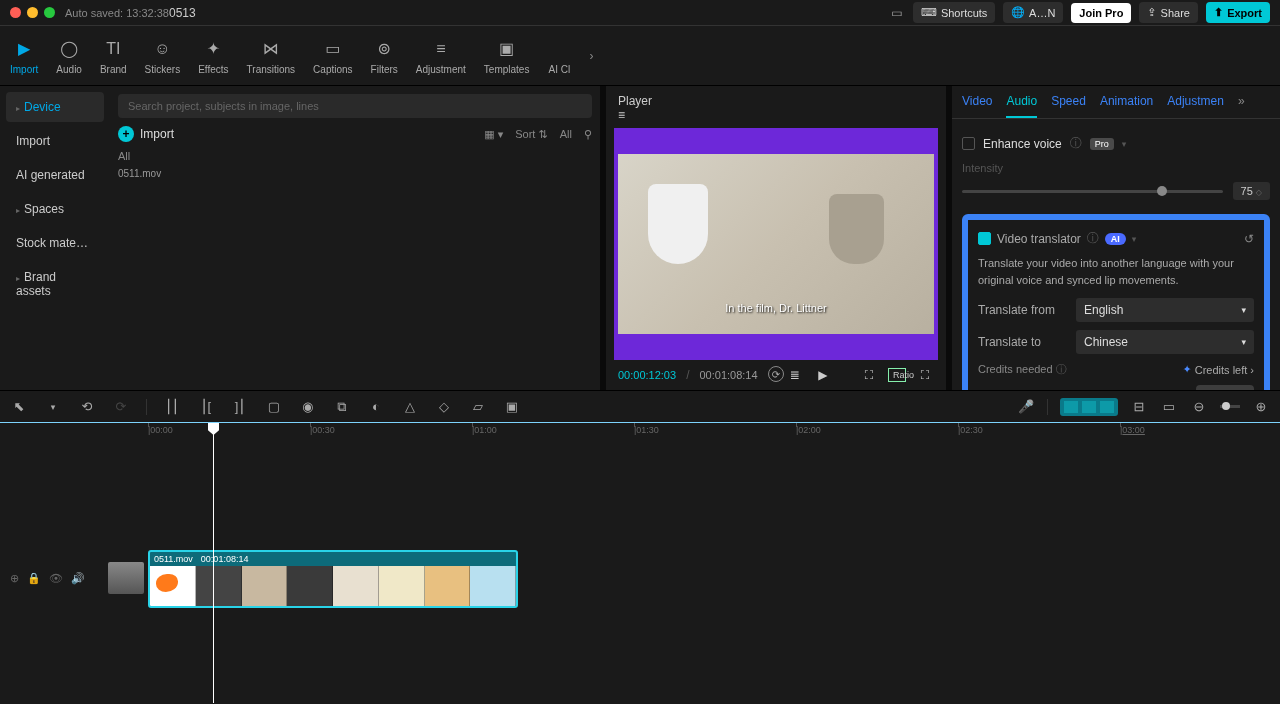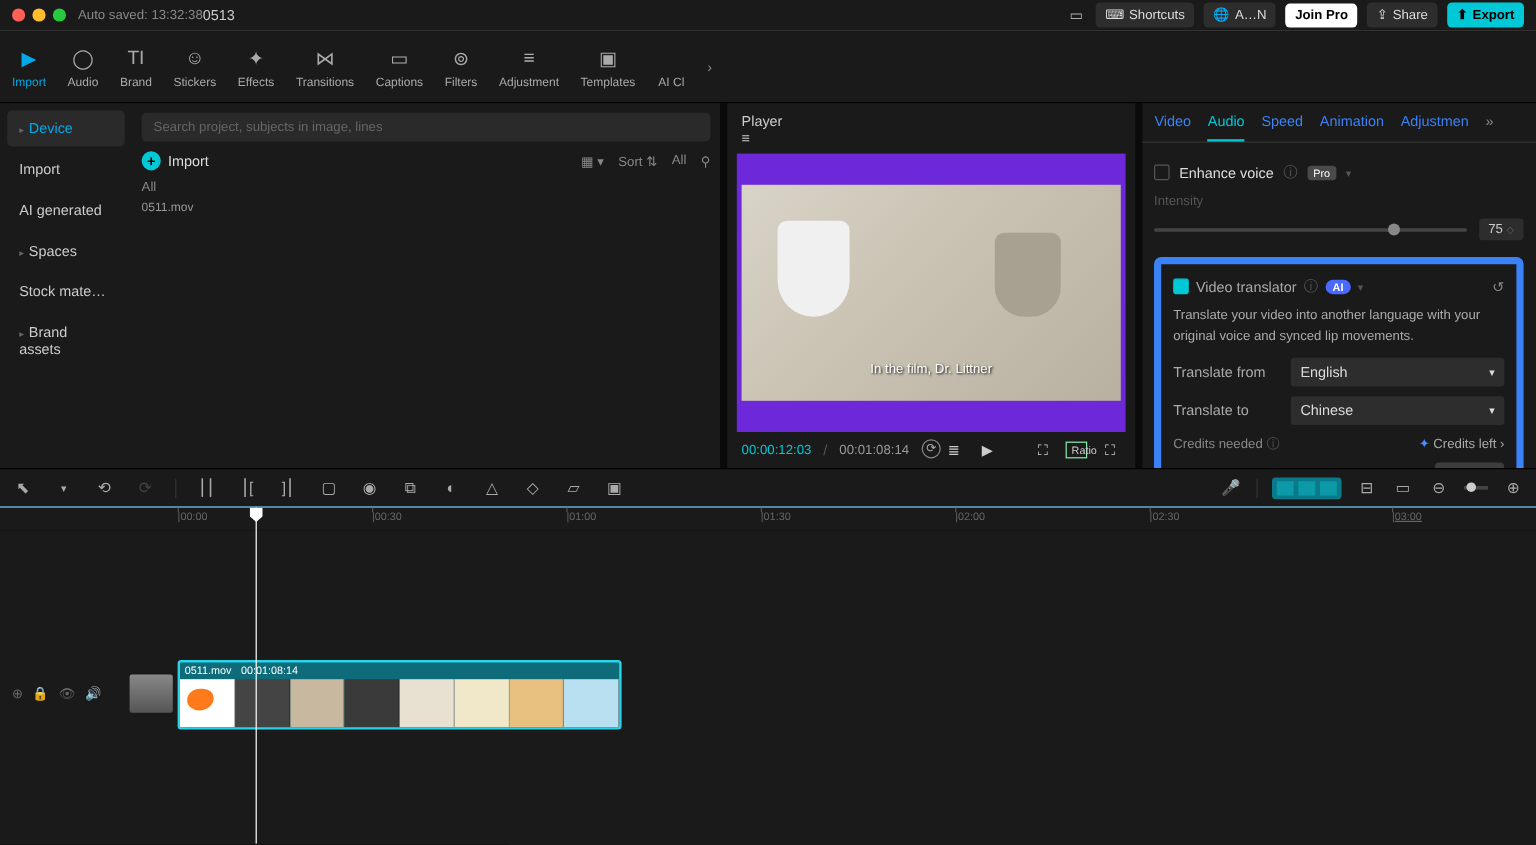--- a/index.html
+++ b/index.html
@@ -347,21 +347,21 @@
   </div>
 </div>
 
 <div class="ruler">
   <span class="ruler-mark" style="left:148px;">|<span>00:00</span></span>
   <span class="ruler-mark" style="left:310px;">|<span>00:30</span></span>
   <span class="ruler-mark" style="left:472px;">|<span>01:00</span></span>
   <span class="ruler-mark" style="left:634px;">|<span>01:30</span></span>
   <span class="ruler-mark" style="left:796px;">|<span>02:00</span></span>
   <span class="ruler-mark" style="left:958px;">|<span>02:30</span></span>
-  <span class="ruler-mark" style="left:1160px;text-decoration:underline;">|<span>03:00</span></span>
+  <span class="ruler-mark" style="left:1120px;text-decoration:underline;">|<span>03:00</span></span>
   <div class="playhead" style="left:213px;"></div>
 </div>
 
 <div class="tracks">
   <div class="track-icons">
     <span>⊕</span>
     <span>🔒</span>
     <span>👁</span>
     <span>🔊</span>
   </div>

